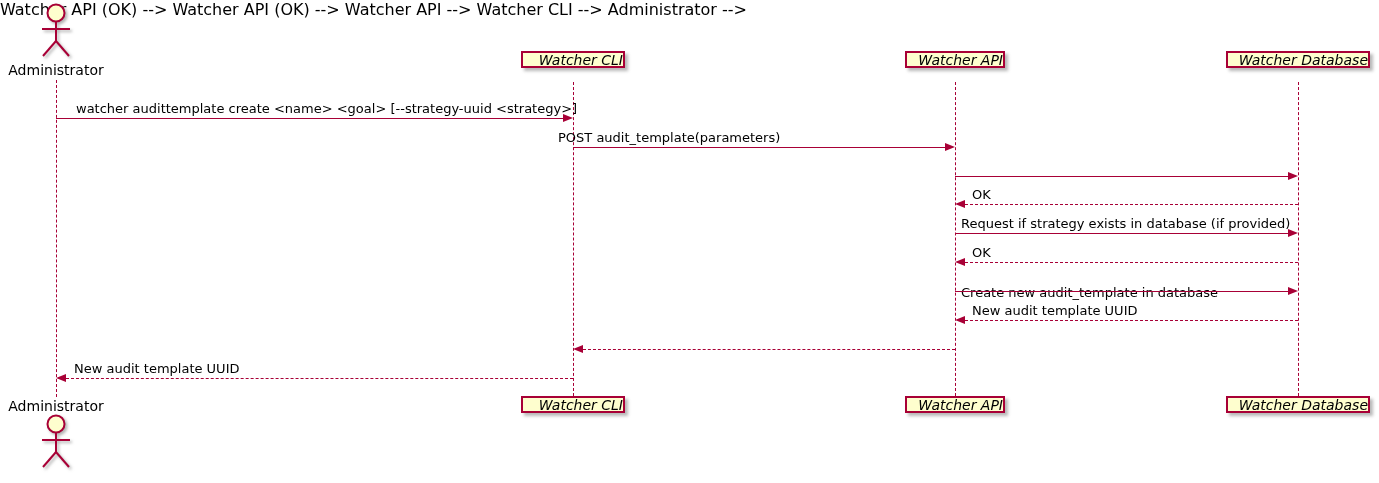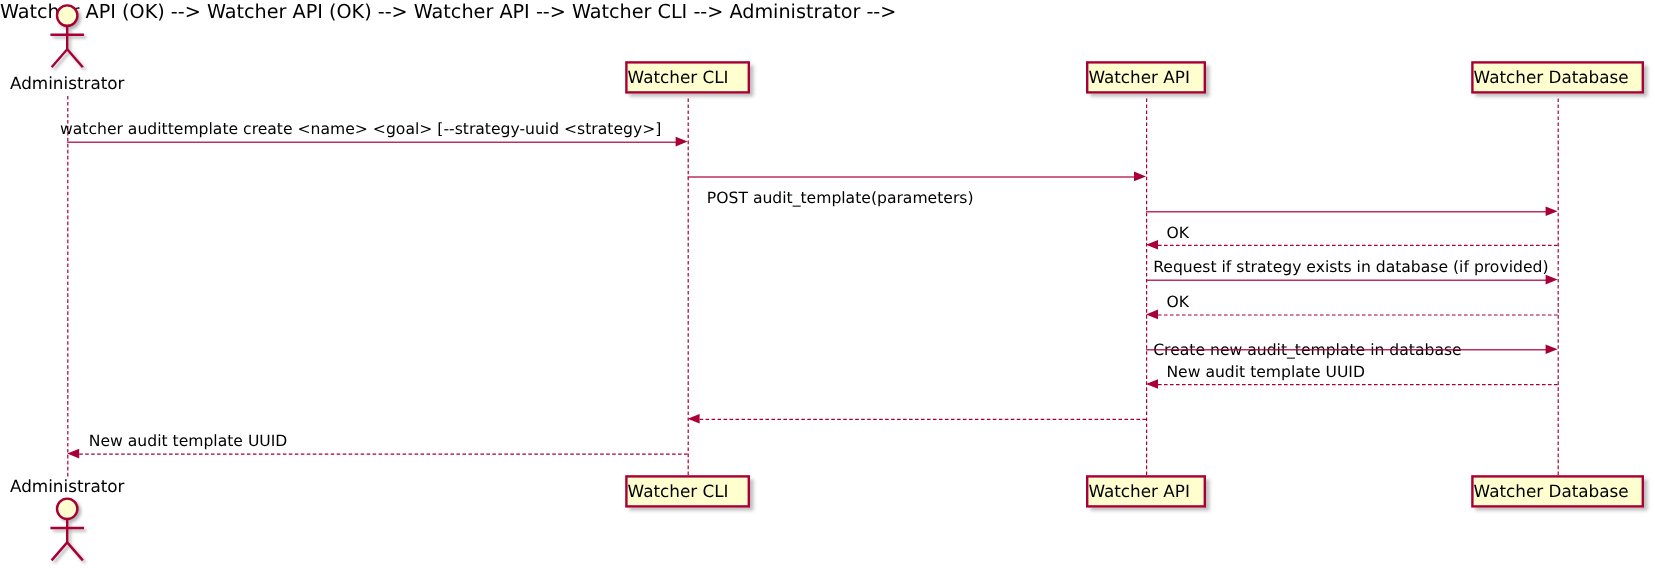--- a/index.html
+++ b/index.html
@@ -17,29 +17,30 @@
     overflow: hidden;
   }
   .lifeline {
     position: absolute;
     width: 0;
     border-left: 1px dashed #A80036;
   }
   .pbox {
     position: absolute;
     box-sizing: border-box;
-    height: 27px;
+    height: 17px;
     background: #FEFECE;
     border: 2px solid #A80036;
     box-shadow: 3px 3px 3px rgba(100,100,100,0.45);
     display: flex;
     align-items: center;
-    justify-content: flex-start;
+    justify-content: flex-end;
     font-size: 14px;
     white-space: nowrap;
+    font-style: italic;
   }
   .actor-label {
     position: absolute;
     font-size: 14px;
     text-align: center;
     white-space: nowrap;
   }
   .actor-fig {
     position: absolute;
     filter: drop-shadow(2.5px 2.5px 1.5px rgba(100,100,100,0.5));
@@ -115,26 +116,26 @@
     <span>Watcher CLI</span>
   </div>
   <div class="pbox" style="left:905px; top:396px; width:100px;">
     <span>Watcher API</span>
   </div>
   <div class="pbox" style="left:1226px; top:396px; width:144px;">
     <span>Watcher Database</span>
   </div>
 
   
-  <div class="mlabel" style="left:50px; top:101px;text-align:center;">watcher audittemplate create &lt;name&gt; &lt;goal&gt; [--strategy-uuid &lt;strategy&gt;]</div>
+  <div class="mlabel" style="left:76px; top:101px;text-align:center;">watcher audittemplate create &lt;name&gt; &lt;goal&gt; [--strategy-uuid &lt;strategy&gt;]</div>
   <div class="mline" style="left:56px; top:118px; width:508px;"></div>
   <div class="ah right" style="left:563px; top:114px;"></div>
 
   
-  <div class="mlabel" style="left:589px; top:130px;margin-top:28px;">POST audit_template(parameters)</div>
+  <div class="mlabel" style="left:558px; top:130px;">POST audit_template(parameters)</div>
   <div class="mline" style="left:573px; top:147px; width:373px;"></div>
   <div class="ah right" style="left:945px; top:143px;"></div>
 
   
   <div class="mline" style="left:955px; top:176px; width:334px;"></div>
   <div class="ah right" style="left:1288px; top:172px;"></div>
 
    Watcher API (OK) --&gt;
   <div class="mlabel" style="left:972px; top:187px;">OK</div>
   <div class="mline dashed" style="left:965px; top:204px; width:333px;"></div>

